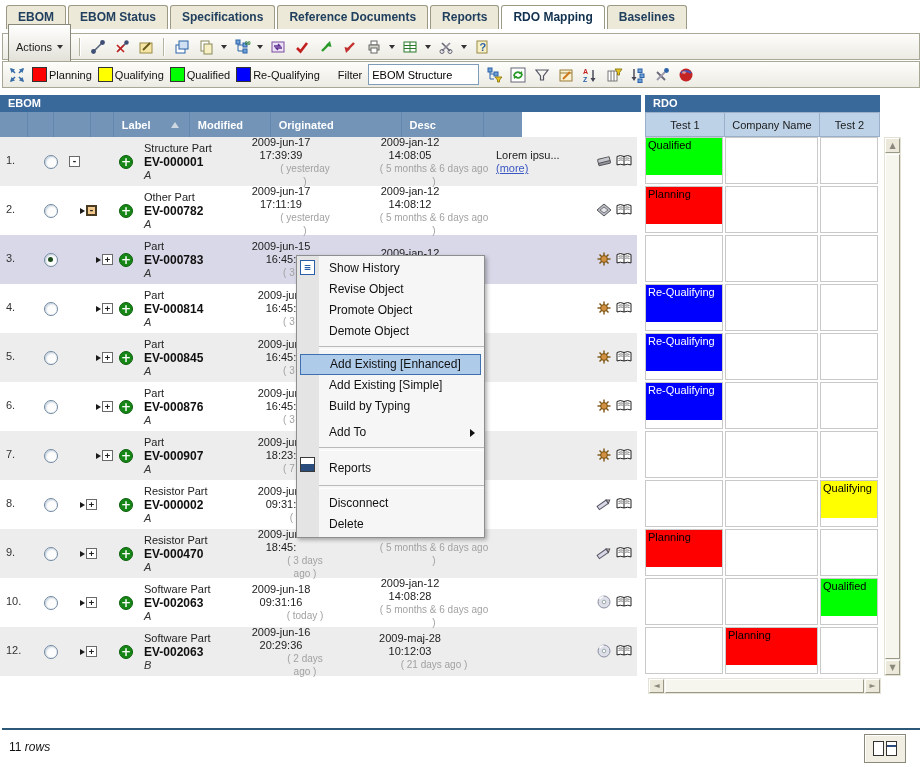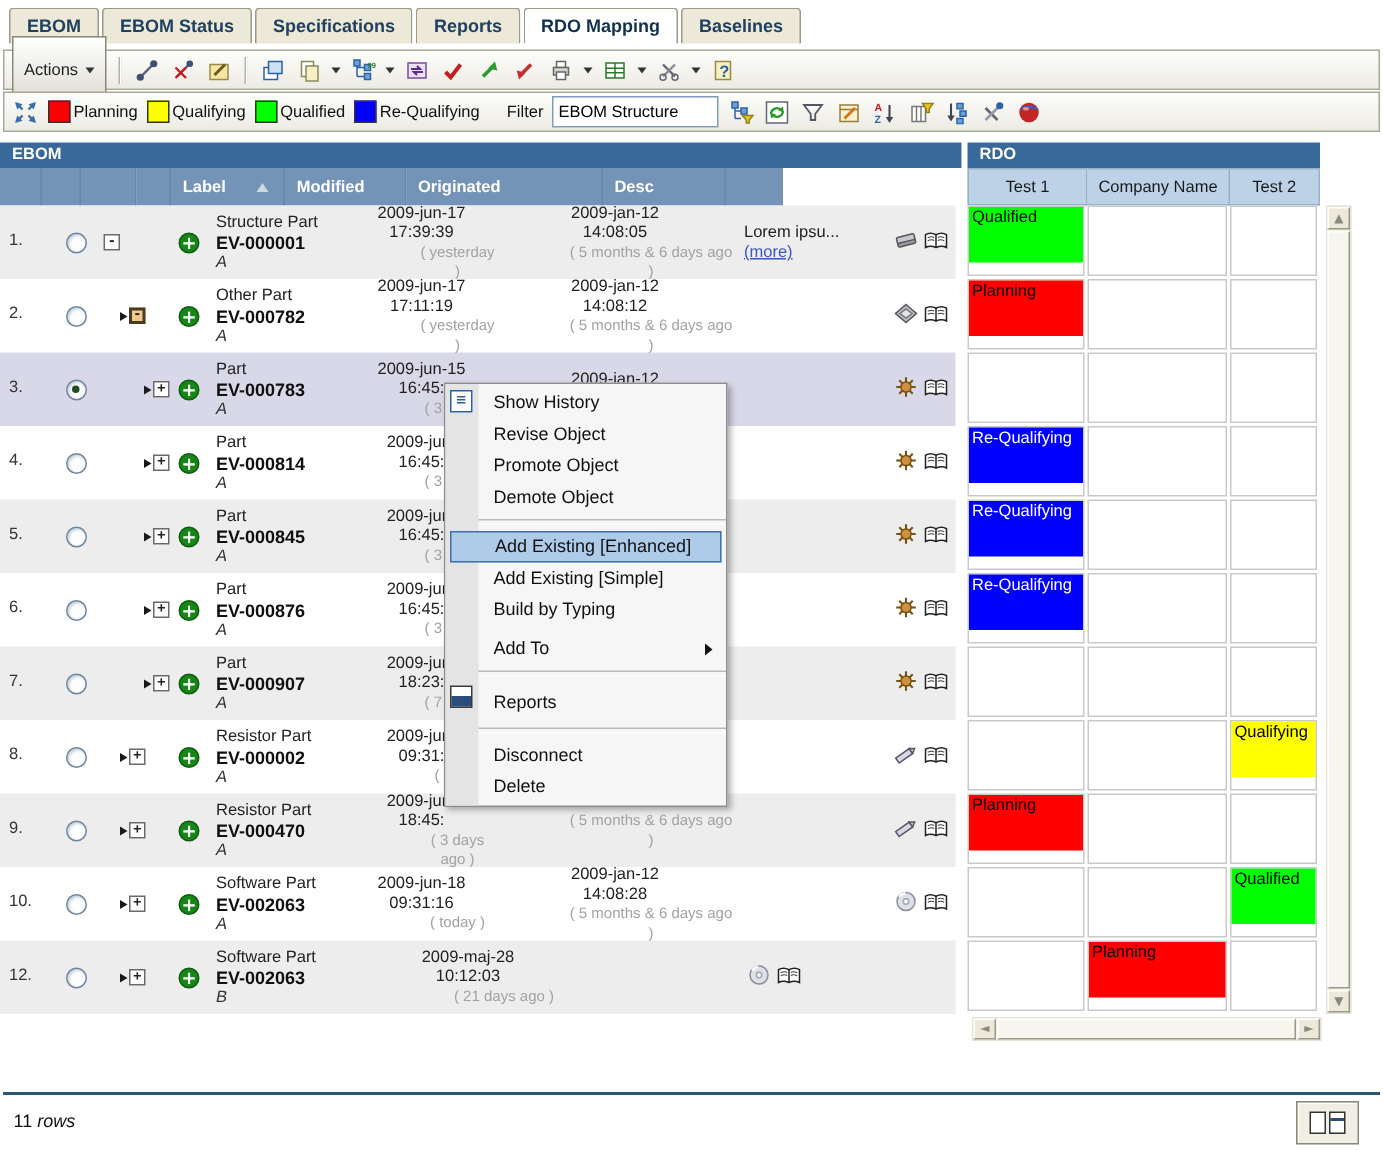--- a/index.html
+++ b/index.html
@@ -115,20 +115,21 @@
   .wpane{width:11px;height:15px;border:1px solid #333;background:#fff;box-sizing:border-box;}
   .wpane.r{background:linear-gradient(#fff 3px,#2b4d7e 3px,#2b4d7e 5px,#fff 5px);}
 </style>
 </head>
 <body>
 
 <div id="tabbar">
     <div class="tab">EBOM</div>
     <div class="tab">EBOM Status</div>
     <div class="tab">Specifications</div>
+    <div class="tab">Reference Documents</div>
     <div class="tab">Reports</div>
     <div class="tab sel">RDO Mapping</div>
     <div class="tab">Baselines</div>
   </div>
 
 <div id="toolbar1" class="tbar">
   <div class="abtn">
     <span>Actions</span>
     <span class="caret"></span>
   </div>
@@ -821,20 +822,25 @@
             <span class="node">+</span>
           </span>
         </div>
         <div class="ec c-center w3">
           <div class="plus">+</div>
         </div>
         <div class="ec c-label w4">
           <div class="ttl">Software Part</div>
           <div class="nm">EV-002063</div>
           <div class="rv">B</div>
+        </div>
+        <div class="ec c-date w5">
+          <div class="d1">2009-jun-16</div>
+          <div class="d2">20:29:36</div>
+          <div class="d3">( 2 days ago )</div>
         </div>
         <div class="ec c-date w6">
           <div class="d1">2009-maj-28</div>
           <div class="d2">10:12:03</div>
           <div class="d3">( 21 days ago )</div>
         </div>
         <div class="ec c-desc w7"></div>
         <div class="ec c-icons w8">
           <span><svg width="16" height="14">
               <circle cx="8" cy="7" r="6" fill="#dfdfe9" stroke="#8890a0"></circle>

